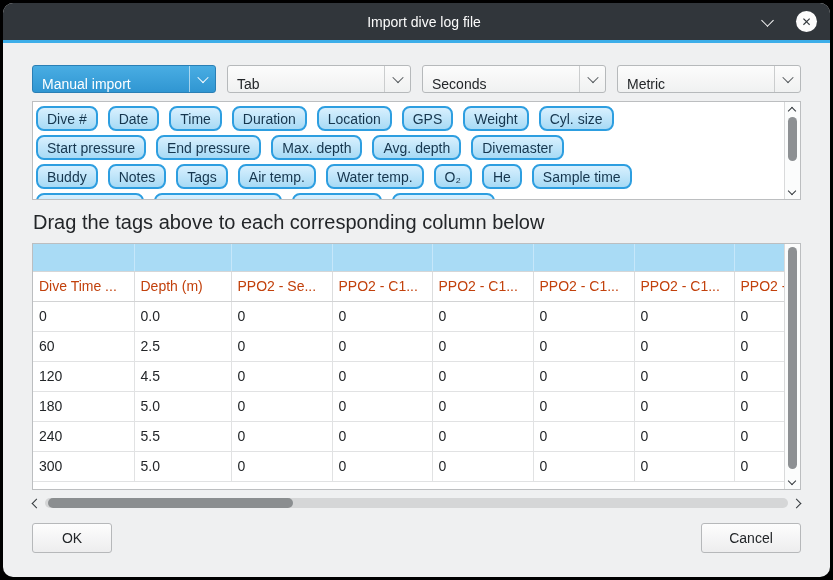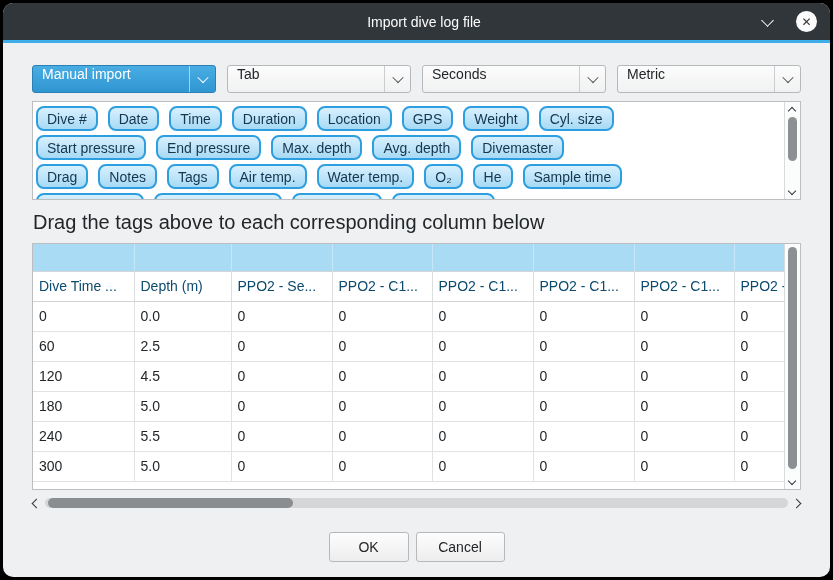--- a/index.html
+++ b/index.html
@@ -12,21 +12,21 @@
   .titlebar { height:37px; background:#31363b; position:relative; display:flex; align-items:center; justify-content:center;padding-left:15px; }
   .title { color:#fcfcfc; font-size:14px; }
   .tb-chev { position:absolute; right:58px; top:13px; width:9px; height:9px; border-right:1.6px solid #fcfcfc; border-bottom:1.6px solid #fcfcfc; transform:rotate(45deg); }
   .close-btn { position:absolute; right:13px; top:8px; width:21px; height:21px; border-radius:50%; background:#fcfcfc; display:flex; align-items:center; justify-content:center; color:#31363b; font-size:12px; font-weight:bold; cursor:default; }
   .accent-line { height:3px; background:#3daee9; }
 
   .content { padding:22px 29px 0 29px; }
 
   
   .combo-row { display:flex; gap:11px; }
-  .combo { flex:1; height:28px; border:1px solid #b6b9bb; border-radius:3px; background:linear-gradient(#fcfcfc,#f0f1f1); display:flex; align-items:flex-start; padding:0 32px 12px 9px; position:relative; font-size:14px; color:#232629; white-space:nowrap; overflow:hidden; }
+  .combo { flex:1; height:28px; border:1px solid #b6b9bb; border-radius:3px; background:linear-gradient(#fcfcfc,#f0f1f1); display:flex; align-items:flex-end; padding:0 32px 0 9px; position:relative; font-size:14px; color:#232629; white-space:nowrap; overflow:hidden; }
   .combo .chev-box { position:absolute; right:0; top:0; bottom:0; width:26px; border-left:1px solid #cbcdce; display:flex; align-items:center; justify-content:center; }
   .chev { width:8px; height:8px; border-right:1.5px solid #51565a; border-bottom:1.5px solid #51565a; transform:rotate(45deg) translate(-1px,-1px); }
   .combo.selected { background:linear-gradient(#49ade3,#3096d2); border-color:#2a7fb5; color:#ffffff; }
   .combo.selected .chev-box { border-left-color:rgba(255,255,255,.55); }
   .combo.selected .chev { border-color:#ffffff; }
 
   
   .tag-box { margin-top:8px; height:99px; background:#fff; border:1px solid #bcbec0; position:relative; overflow:hidden; padding:4px 24px 0 3px; }
   .tag-row { display:flex; gap:10px; margin-bottom:4px; }
   .tag { height:25px; padding:0 9px; display:inline-flex; align-items:center; border:2px solid #2d9ee0; border-radius:8px; background:linear-gradient(#d8f0fe,#a7daf5); font-size:14px; color:#16364e; white-space:nowrap; cursor:grab; }
@@ -38,38 +38,38 @@
   .sc-thumb { position:absolute; left:3px; width:9px; border-radius:4.5px; background:#8d9093; }
   .tag-thumb { top:15px; height:44px; }
 
   .instruction { margin:11px 0 9px 1px; font-size:20px; color:#232629; }
 
   
   .table-wrap { position:relative; height:247px; border:1px solid #bcbec0; background:#fff; overflow:hidden; }
   .grid-area { position:absolute; inset:0 16px 0 0; overflow:hidden; }
   table { border-collapse:collapse; table-layout:fixed; width:800px; }
   td.drop-cell { height:27px; background:#a9dbf5; border-right:1px solid #c6e7fa; border-bottom:1px solid #d5d6d7; }
-  th { height:30px; font-weight:normal; text-align:left; padding:0 4px 0 6px; font-size:14px; color:#0c4a6e; border-right:1px solid #dcddde; border-bottom:1px solid #d2d3d4; white-space:nowrap; overflow:hidden; background:#fff; }
+  th { height:30px; font-weight:normal; text-align:left; padding:0 4px 0 6px; font-size:14px; color:#c2410c; border-right:1px solid #dcddde; border-bottom:1px solid #d2d3d4; white-space:nowrap; overflow:hidden; background:#fff; }
   tbody td { height:30px; padding:0 6px; font-size:14px; color:#232629; border-right:1px solid #e1e2e3; border-bottom:1px solid #e1e2e3; white-space:nowrap; overflow:hidden; background:#fff; }
   .table-vscroll { position:absolute; top:0; right:0; bottom:0; width:16px; background:#fbfcfc; border-left:1px solid #d9dadb; }
   .table-thumb { top:3px; bottom:20px; }
 
   
   .hscroll { margin-top:6px; height:14px; display:flex; align-items:center; gap:5px; padding:0 1px; }
   .h-arrow { width:7px; height:7px; border-right:1.5px solid #33383c; border-bottom:1.5px solid #33383c; flex:0 0 auto; }
   .h-left { transform:rotate(135deg); }
   .h-right { transform:rotate(-45deg); }
   .h-track { flex:1; height:10px; border-radius:5px; background:#d5d6d7; position:relative; }
   .h-thumb { position:absolute; left:3px; width:245px; top:0; bottom:0; border-radius:5px; background:#8b8e90; }
 
   
-  .btn-row { margin-top:22px; display:flex; justify-content:center; gap:7px; }
+  .btn-row { margin-top:13px; display:flex; justify-content:space-between; gap:7px; }
   .btn { height:30px; border:1px solid #b6b8ba; border-radius:3px; background:linear-gradient(#fdfdfd,#ededee); font-size:14px; color:#232629; display:flex; align-items:center; justify-content:center; cursor:default; }
   .btn-ok { width:80px; }
-  .btn-cancel { width:89px; }
+  .btn-cancel { width:100px; }
 </style>
 </head>
 <body>
 
 <div class="window">
 
   <div class="titlebar">
     <span class="title">Import dive log file</span>
     <span class="tb-chev"></span>
     <span class="close-btn">
@@ -120,21 +120,21 @@
             <span class="tag">Cyl. size</span>
           </div>
           <div class="tag-row">
             <span class="tag">Start pressure</span>
             <span class="tag">End pressure</span>
             <span class="tag">Max. depth</span>
             <span class="tag">Avg. depth</span>
             <span class="tag">Divemaster</span>
           </div>
           <div class="tag-row">
-            <span class="tag">Drag</span>
+            <span class="tag">Buddy</span>
             <span class="tag">Notes</span>
             <span class="tag">Tags</span>
             <span class="tag">Air temp.</span>
             <span class="tag">Water temp.</span>
             <span class="tag">O₂</span>
             <span class="tag">He</span>
             <span class="tag">Sample time</span>
           </div>
           <div class="tag-row">
             <span class="tag">Sample depth</span>

